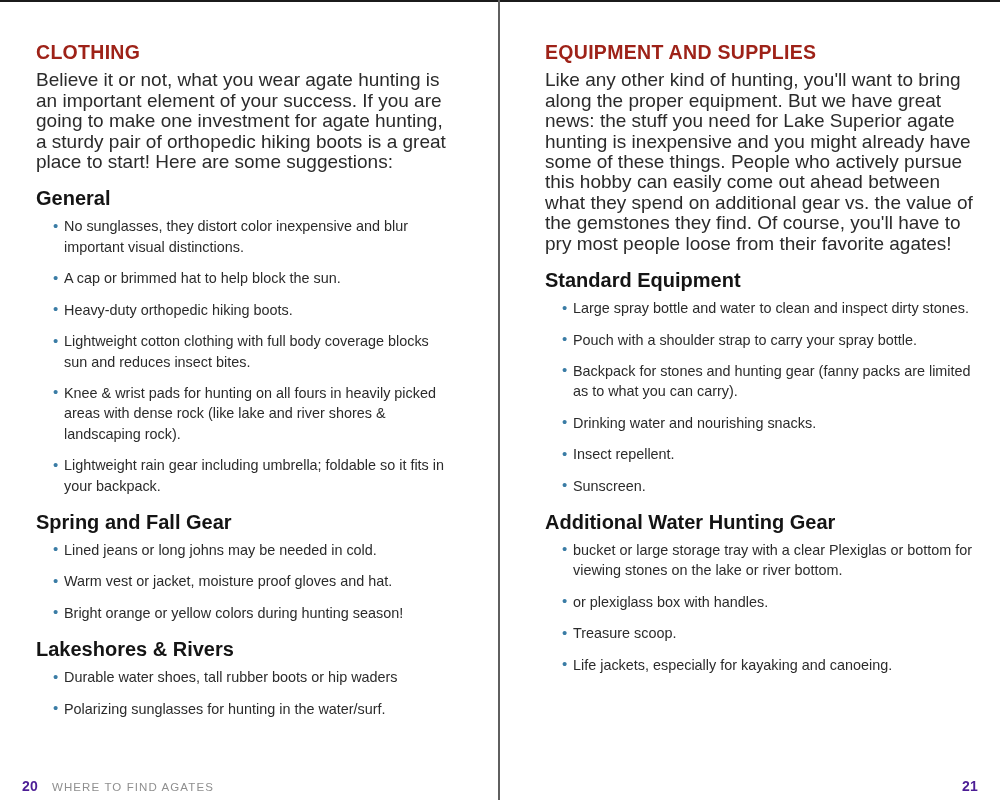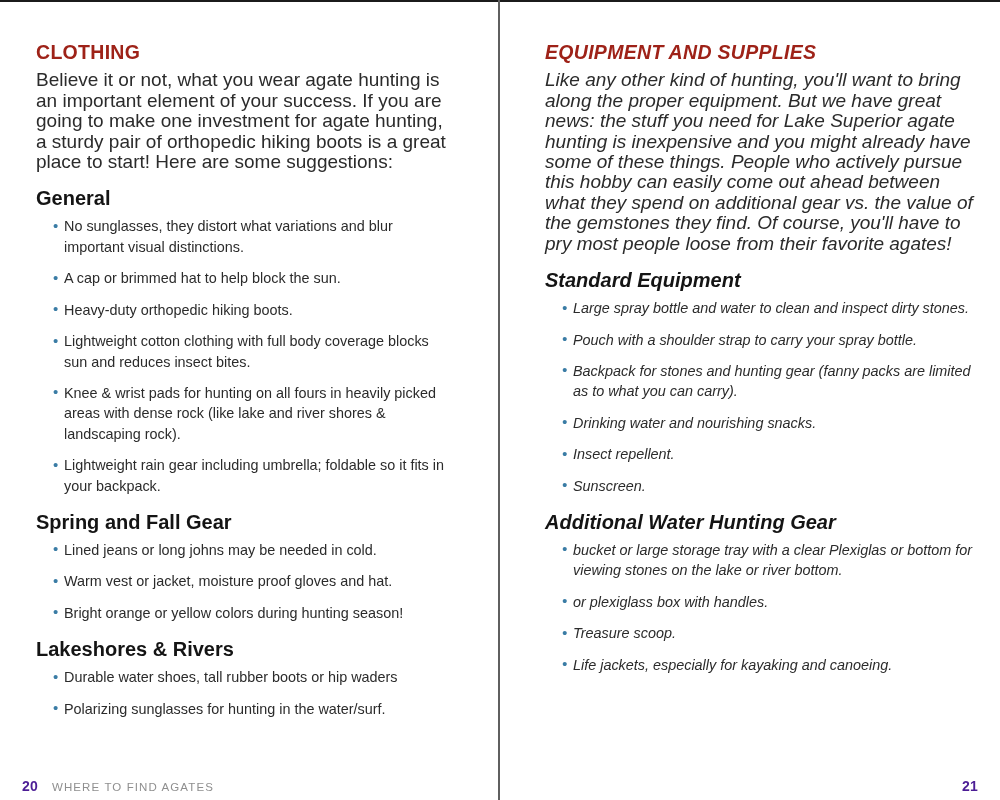--- a/index.html
+++ b/index.html
@@ -38,21 +38,21 @@
   }
   #page-left  { left: 0px;   width: 498px; }
   #page-right { left: 500px; width: 500px; }
 
   .page-body {
     position: absolute;
     top: 28px;
   }
   #page-left .page-body  { left: 36px; width: 410px; }
   #page-right .page-body { left: 545px; width: 430px; }
-  #page-right .page-body { left: 45px; width: 430px; font-style: italic; }
+  #page-right .page-body { left: 45px; width: 430px; }
 
   
   .section-title {
     color: #9e2218;
     font-size: 19.5px;
     font-weight: bold;
     letter-spacing: 0.3px;
     line-height: 1.1;
     margin: 0 0 7px 0;
     text-transform: uppercase;
@@ -132,21 +132,21 @@
 
   <div class="page" id="page-left">
     <div class="page-body">
 
       <h1 class="section-title">CLOTHING</h1>
 
       <p class="intro">Believe it or not, what you wear agate hunting is an important element of your success. If you are going to make one investment for agate hunting, a sturdy pair of orthopedic hiking boots is a great place to start! Here are some suggestions:</p>
 
       <h2 class="subhead">General</h2>
       <ul class="bullets">
-        <li>No sunglasses, they distort what variations and blur important visual distinctions.</li>
+        <li>No sunglasses, they distort color inexpensive and blur important visual distinctions.</li>
         <li>A cap or brimmed hat to help block the sun.</li>
         <li>Heavy-duty orthopedic hiking boots.</li>
         <li>Lightweight cotton clothing with full body coverage blocks sun and reduces insect bites.</li>
         <li>Knee &amp; wrist pads for hunting on all fours in heavily picked areas with dense rock (like lake and river shores &amp; landscaping rock).</li>
         <li>Lightweight rain gear including umbrella; foldable so it fits in your backpack.</li>
       </ul>
 
       <h2 class="subhead">Spring and Fall Gear</h2>
       <ul class="bullets">
         <li>Lined jeans or long johns may be needed in cold.</li>

